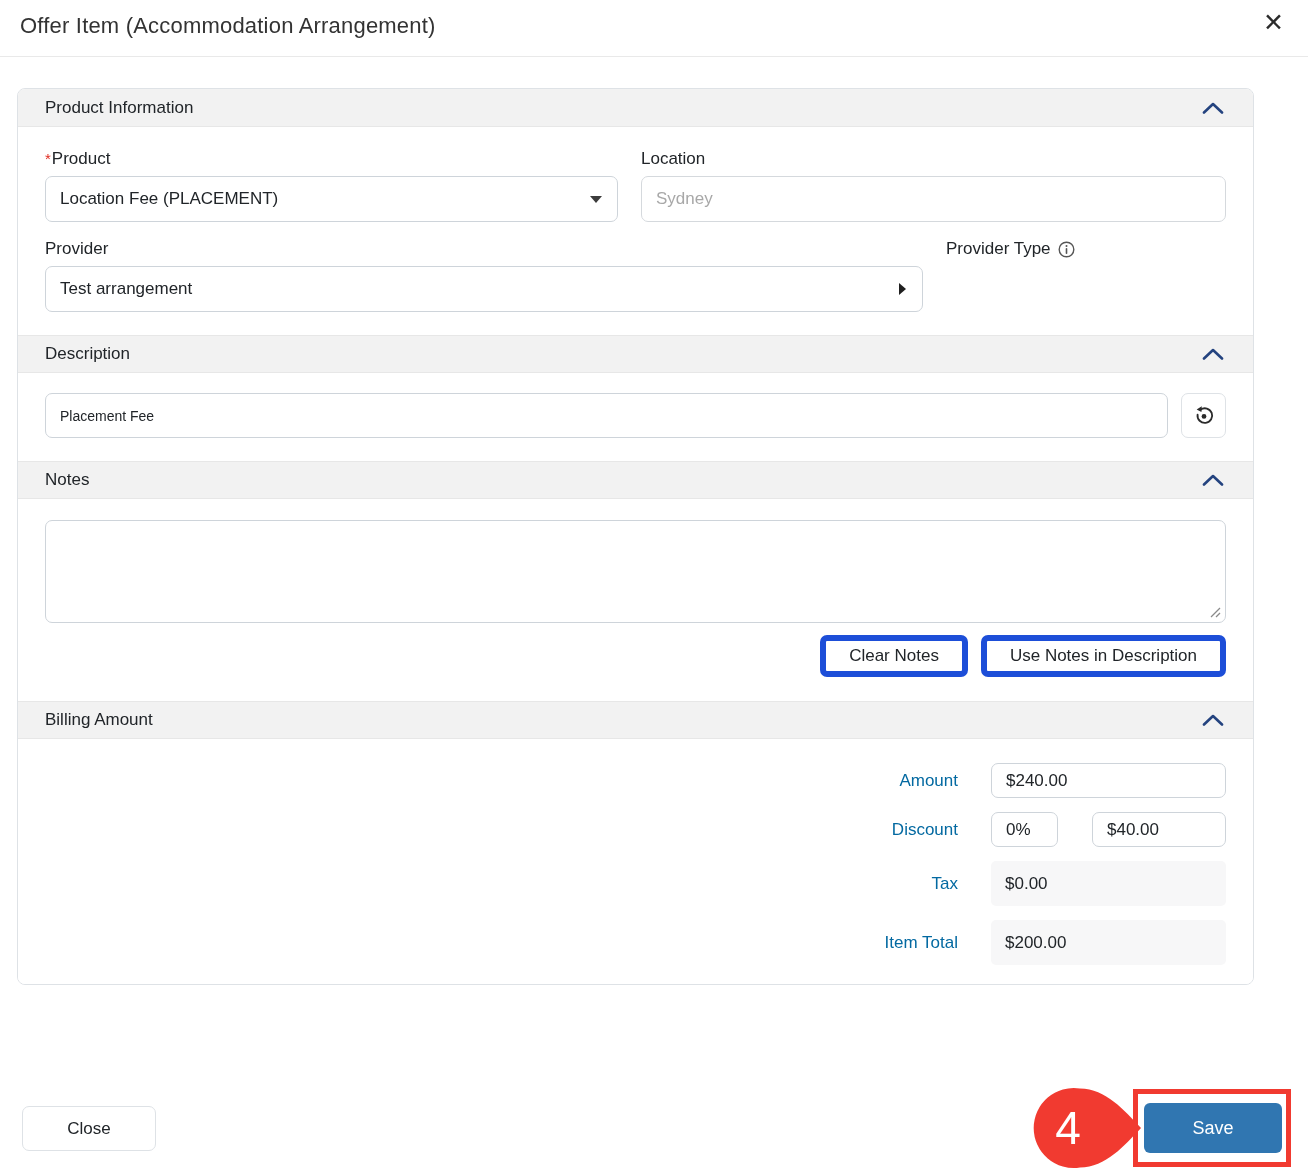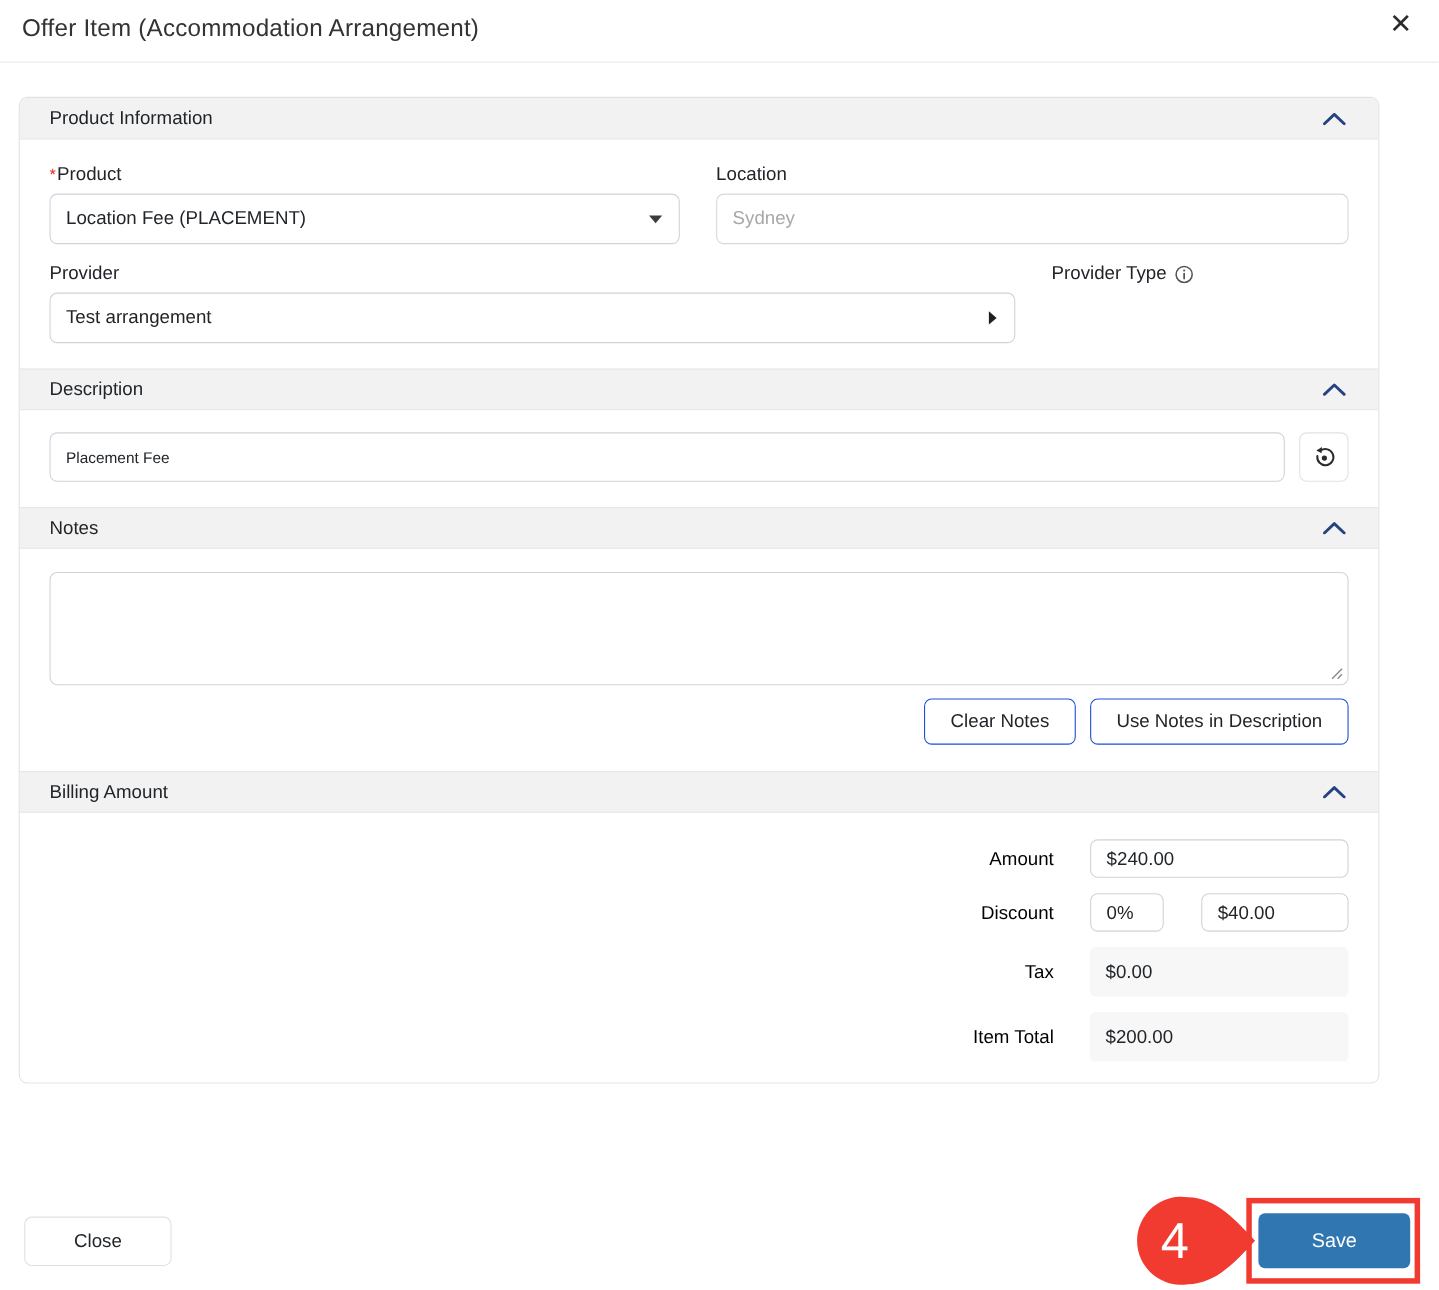--- a/index.html
+++ b/index.html
@@ -44,21 +44,21 @@
     padding: 0 27px;
     border-bottom: 1px solid #e7e7e7;
     font-size: 17px; color: #212529;
   }
   .section-header + * { background: #fff; }
   .section-header:not(:first-child) { border-top: 1px solid #e7e7e7; }
   .chev-btn { background: none; border: none; cursor: pointer; display: flex; align-items: center; padding: 2px; }
 
   
   .pi-body { padding: 22px 27px 23px; }
-  .frow { display: flex; gap: 33px; }
+  .frow { display: flex; gap: 23px; }
   .frow + .frow { margin-top: 17px; }
   .fg-product { width: 573px; }
   .fg-faculty { width: 272px; }
   .fg-location { flex: 1; }
   .fg-provider { width: 878px; }
   .fg-ptype { flex: 1; }
 
   .flabel {
     display: flex; align-items: center; gap: 7px;
     font-size: 17px; color: #212529; margin-bottom: 7px;
@@ -115,29 +115,29 @@
     width: 100%; height: 103px; display: block;
     border: 1px solid #ced4da; border-radius: 7px;
     resize: none; padding: 10px 14px; font-size: 17px;
     font-family: "Liberation Sans", sans-serif; color: #212529;
     outline: none;
   }
   .resize-handle { position: absolute; right: 5px; bottom: 5px; pointer-events: none; }
   .notes-buttons { margin-top: 12px; display: flex; justify-content: flex-end; gap: 13px; }
   .btn-secondary {
     height: 42px; padding: 0 23px;
-    background: #fff; border: 1px solid #1d4ed8; border-radius: 7px;
+    background: #fff; border: 6px solid #1d4ed8; border-radius: 7px;
     font-size: 17px; color: #212529; cursor: pointer;
     font-family: "Liberation Sans", sans-serif;
   }
 
   
   .billing-body { padding: 24px 27px 19px; display: flex; flex-direction: column; gap: 14px; }
   .b-row { display: flex; align-items: center; justify-content: flex-end; }
-  .b-label { font-size: 17px; color: #000000; margin-right: 33px; }
+  .b-label { font-size: 17px; color: #0369a1; margin-right: 33px; }
   .b-input {
     width: 235px; height: 35px;
     border: 1px solid #ced4da; border-radius: 7px;
     padding: 0 14px; font-size: 17px; color: #212529;
     font-family: "Liberation Sans", sans-serif; outline: none;
   }
   .b-input.small { width: 67px; }
   .b-input.mid { width: 134px; margin-left: 34px; }
   .b-static {
     width: 235px; height: 45px; border-radius: 5px;

